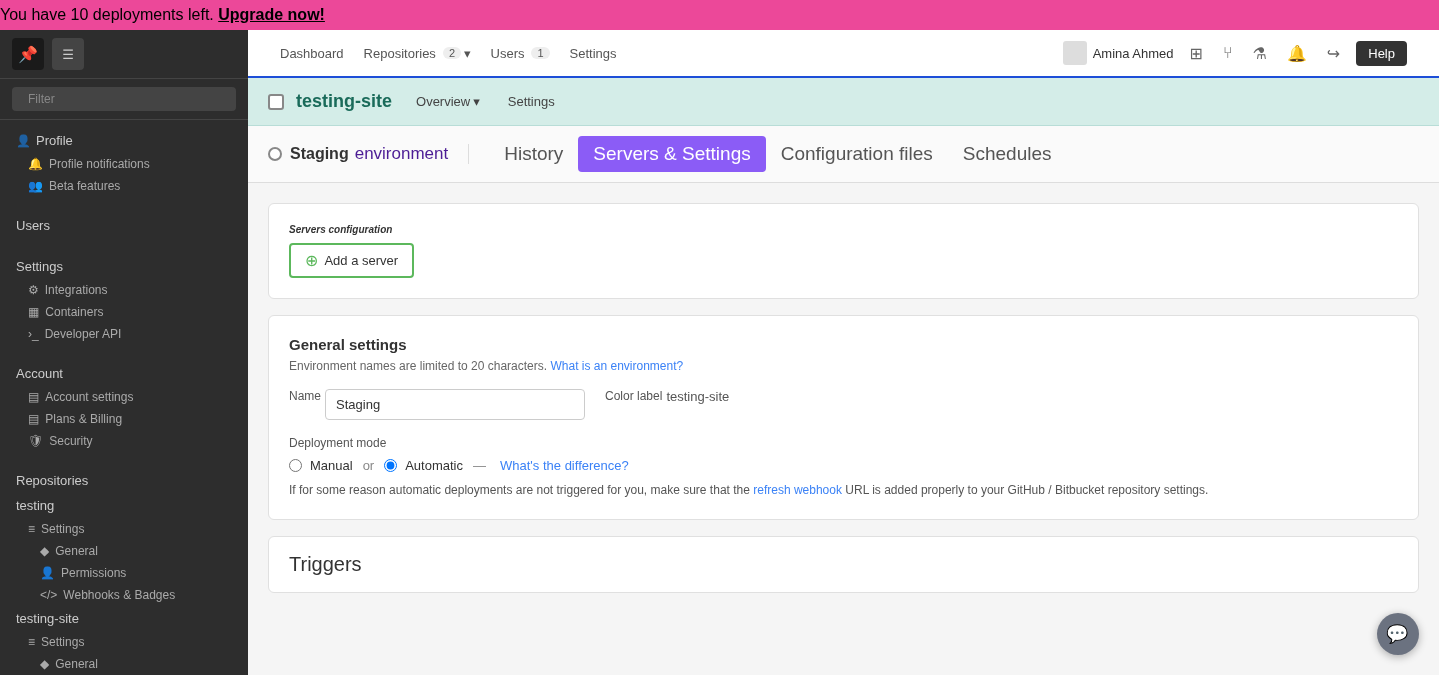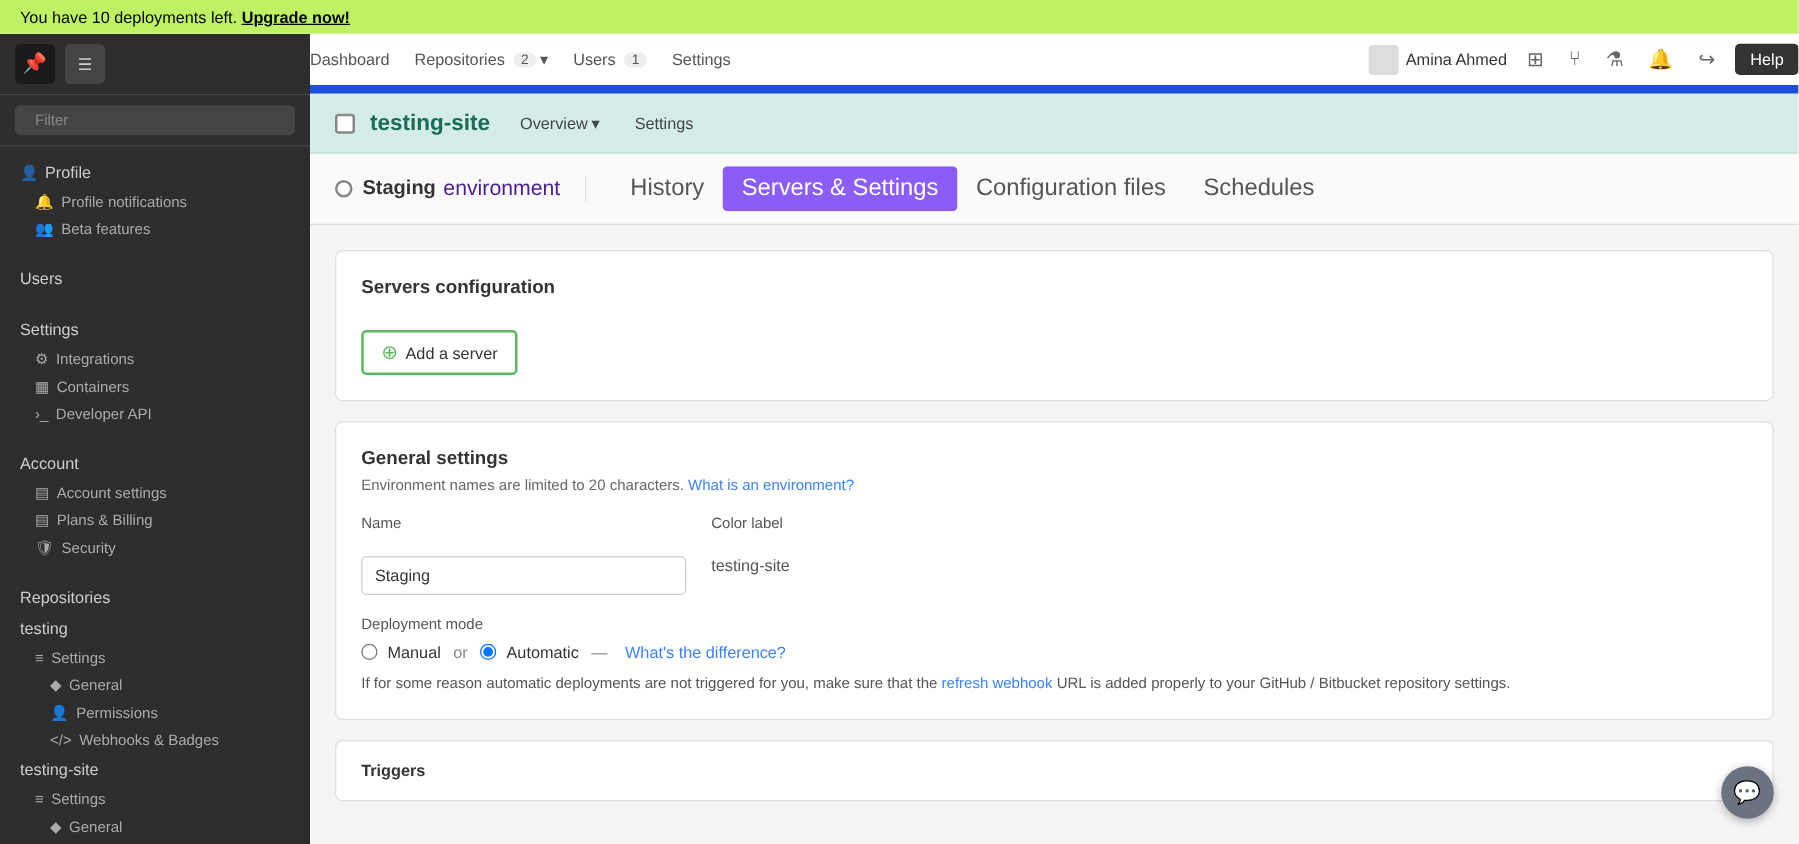--- a/index.html
+++ b/index.html
@@ -1,23 +1,23 @@
 <!DOCTYPE html>
 <html><head>
   <meta charset="utf-8">
   <style>
     * { box-sizing: border-box; margin: 0; padding: 0; }
     body { font-family: -apple-system, BlinkMacSystemFont, 'Segoe UI', sans-serif; font-size: 13px; color: #333; display: flex; flex-direction: column; height: 675px; overflow: hidden; }
 
     
     .top-banner {
-      background: #bef264;
+      background: #ec4899;
       color: #000;
-      padding: 6px 16px;
-      font-size: 13px;
+      padding: 6px 0;
+      font-size: 16px;
       font-weight: 500;
       flex-shrink: 0;
     }
     .top-banner a { color: #000; font-weight: 700; text-decoration: underline; }
 
     
     .app-layout { display: flex; flex: 1; overflow: hidden; }
 
     
     .sidebar {
@@ -96,23 +96,23 @@
       gap: 6px;
     }
 
     
     .main-content { flex: 1; display: flex; flex-direction: column; overflow: hidden; background: #fff; }
 
     
     .nav-bar {
       display: flex;
       align-items: center;
-      padding: 0 0;
+      padding: 0 32px;
       height: 48px;
-      border-bottom: 7px solid #1d4ed8;
+      border-bottom: 2px solid #1d4ed8;
       background: #fff;
       gap: 20px;
       flex-shrink: 0;
     }
     .nav-item {
       color: #555;
       cursor: pointer;
       font-size: 13px;
       padding: 4px 0;
       text-decoration: none;
@@ -193,21 +193,21 @@
 
     
     .card {
       background: #fff;
       border: 1px solid #e0e0e0;
       border-radius: 6px;
       margin-bottom: 16px;
       overflow: hidden;
     }
     .card-body { padding: 20px; }
-    .card-title { font-size: 15px; font-weight: 600; color: #333; margin-bottom: 26px; }
+    .card-title { font-size: 10px; font-weight: 600; color: #333; margin-bottom: 8px; font-style: italic; }
 
     
     .btn-add-server {
       display: inline-flex;
       align-items: center;
       gap: 6px;
       background: #fff;
       border: 2px solid #5cb85c;
       border-radius: 4px;
       padding: 6px 14px;
@@ -217,21 +217,21 @@
       font-weight: 500;
     }
     .add-icon { color: #5cb85c; font-size: 16px; }
 
     
     .section-title { font-size: 15px; font-weight: 600; color: #333; margin-bottom: 6px; }
     .section-desc { font-size: 12px; color: #666; margin-bottom: 16px; }
     .section-desc a { color: #3b82f6; text-decoration: none; }
 
     .form-row { display: flex; gap: 20px; align-items: flex-start; margin-bottom: 16px; }
-    .form-group { display: flex; flex-direction: column; gap: 20px; }
+    .form-group { display: flex; flex-direction: row; gap: 4px; }
     .form-label { font-size: 12px; color: #555; font-weight: 500; }
     .form-input {
       border: 1px solid #ccc;
       border-radius: 4px;
       padding: 7px 10px;
       font-size: 13px;
       color: #333;
       outline: none;
       width: 260px;
     }
@@ -253,21 +253,21 @@
     .deployment-mode-label { font-size: 12px; color: #555; font-weight: 500; margin-bottom: 8px; }
     .radio-group { display: flex; align-items: center; gap: 8px; font-size: 13px; color: #333; }
     .radio-group input[type="radio"] { cursor: pointer; }
     .radio-sep { color: #888; margin: 0 2px; }
     .radio-link { color: #3b82f6; text-decoration: none; cursor: pointer; margin-left: 4px; }
 
     .webhook-note { font-size: 12px; color: #555; line-height: 1.5; margin-top: 8px; }
     .webhook-note a { color: #3b82f6; text-decoration: none; }
 
     
-    .triggers-title { font-size: 13px; font-weight: 700; color: #333; padding: 16px 20px 16px; }
+    .triggers-title { font-size: 20px; font-weight: 400; color: #333; padding: 16px 20px 16px; }
 
     
     .chat-bubble {
       position: fixed;
       bottom: 20px;
       right: 20px;
       width: 42px;
       height: 42px;
       background: #6b7280;
       border-radius: 50%;

